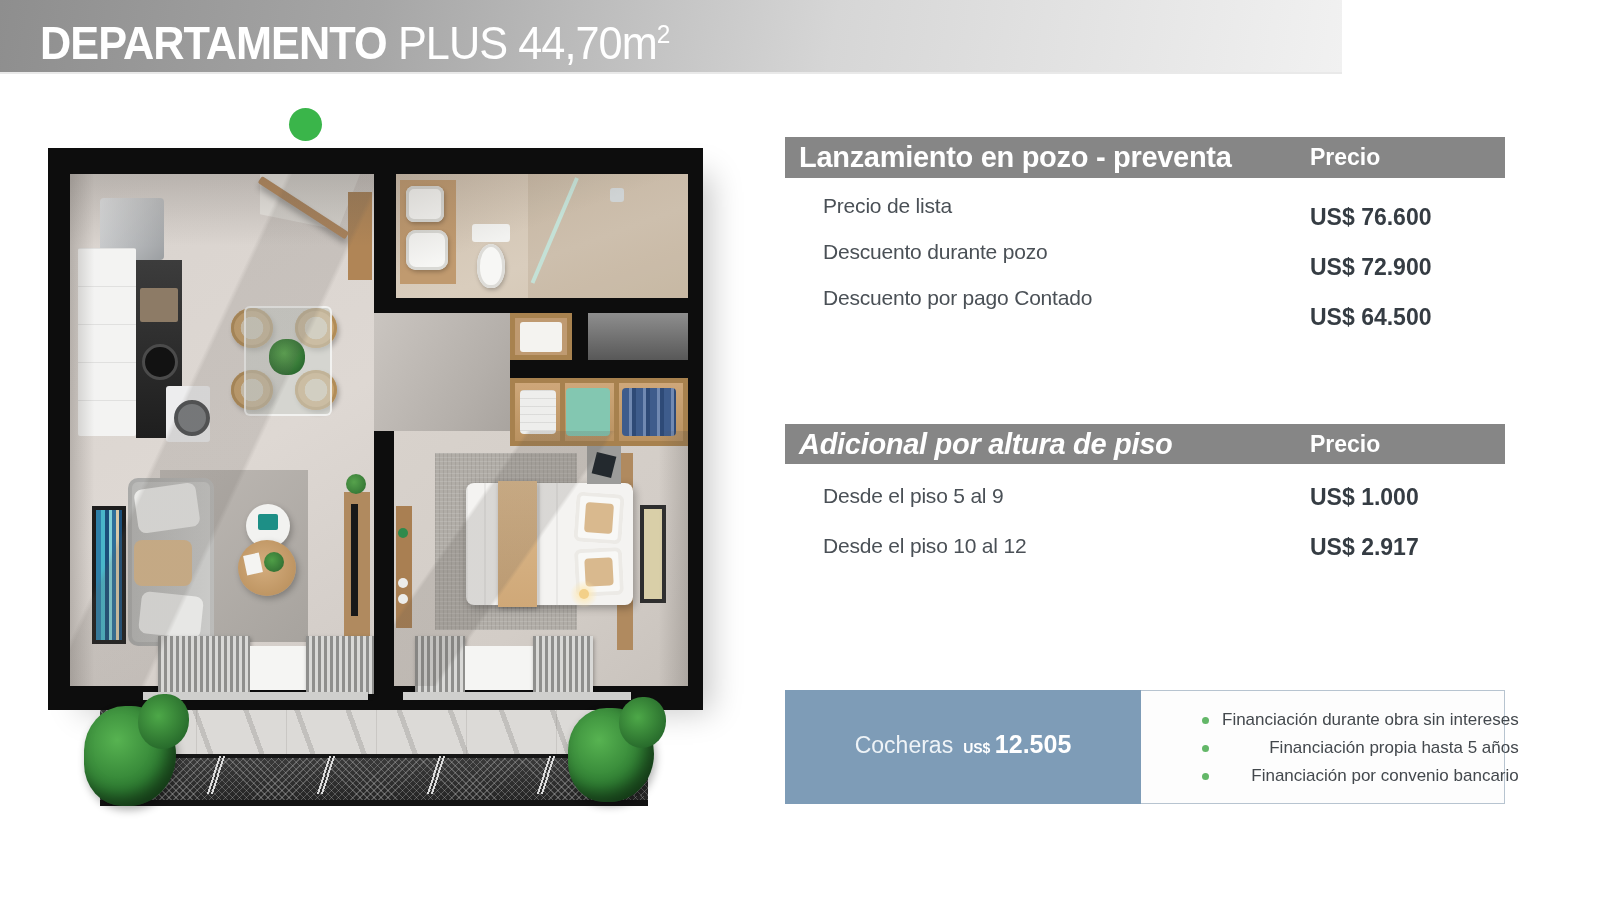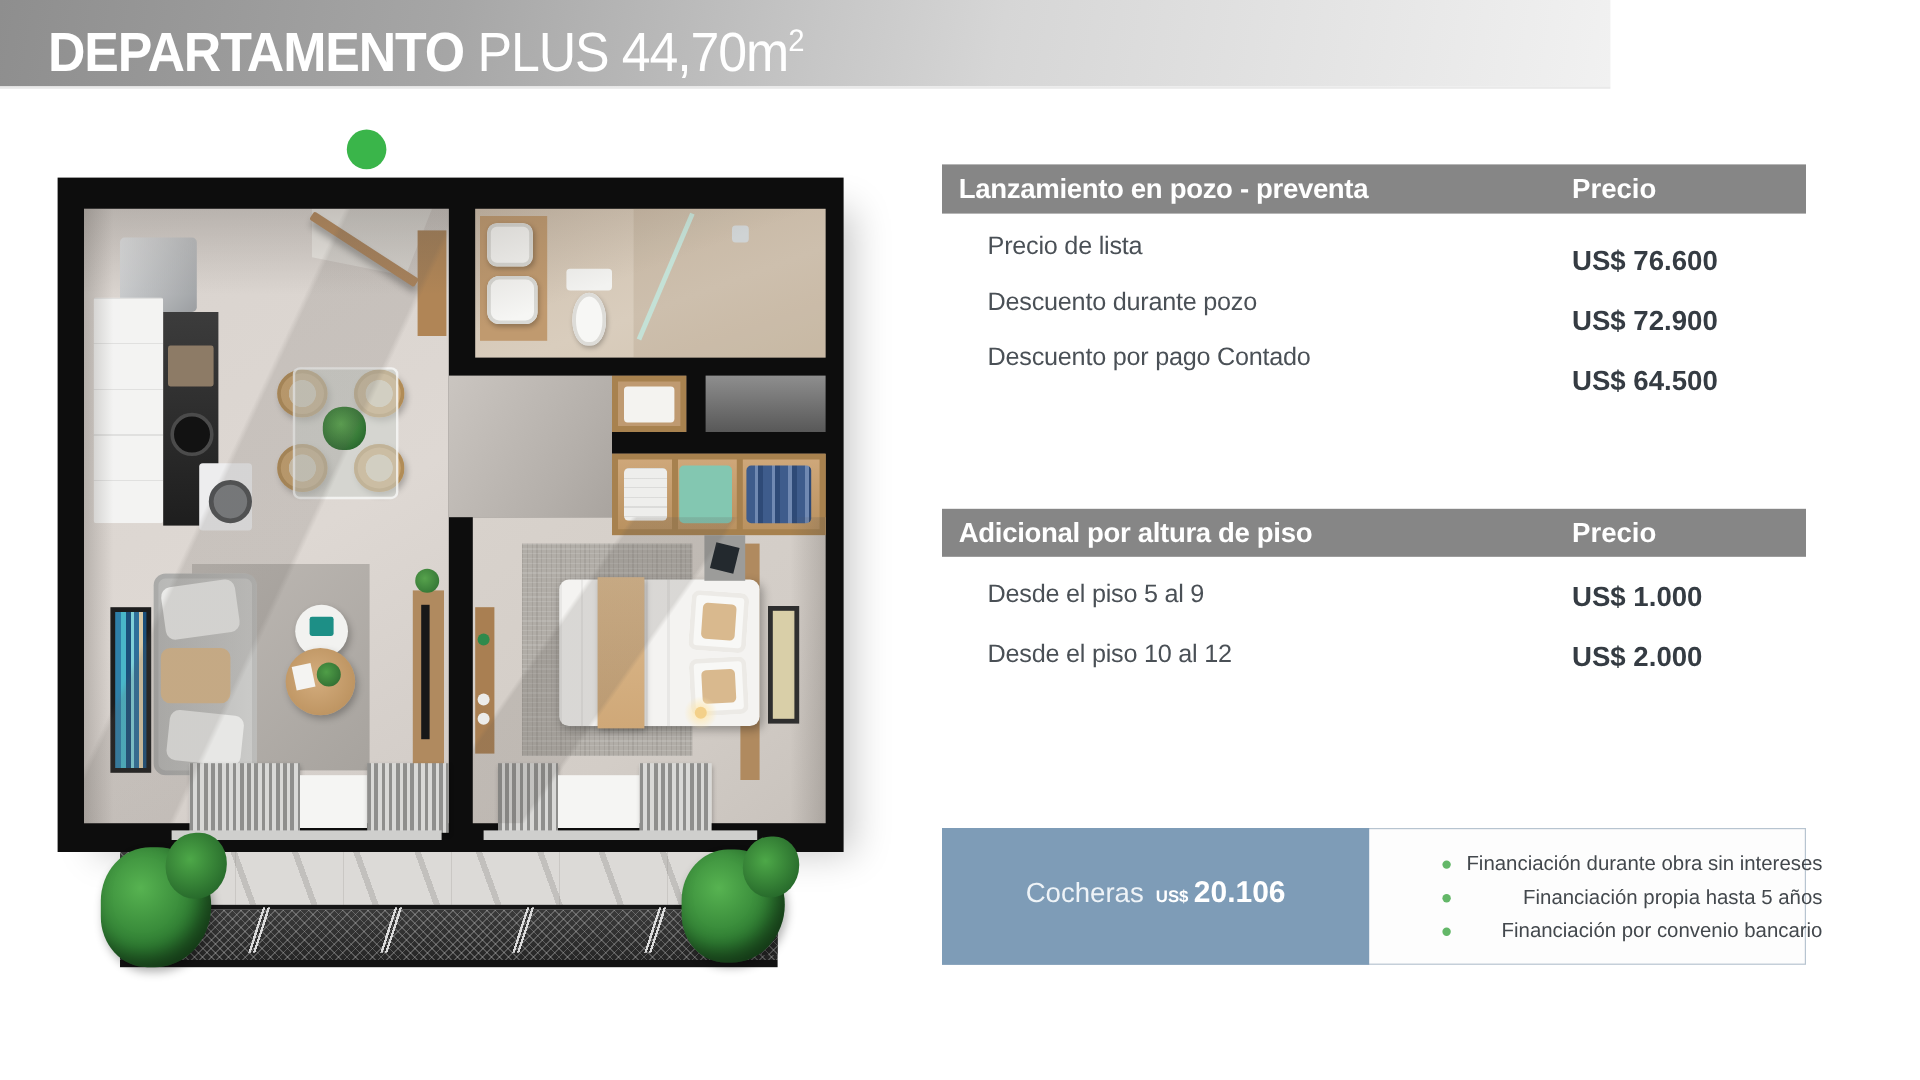--- a/index.html
+++ b/index.html
@@ -182,21 +182,21 @@
   .plant{position:absolute;border-radius:48% 52% 55% 45%;
     background:radial-gradient(circle at 36% 34%,#57b351,#2e7d32 58%,#1f5c24 88%);
     box-shadow:inset -8px -10px 16px rgba(0,0,0,.45),2px 4px 8px rgba(0,0,0,.3);}
   .plant::after{content:"";position:absolute;width:55%;height:55%;right:-14%;top:-12%;
     border-radius:50% 45% 52% 48%;
     background:radial-gradient(circle at 40% 40%,#4da848,#276a2b 75%);}
 
   
   .ptable{position:absolute;left:785px;width:720px;}
   .thead{position:absolute;left:0;top:0;width:720px;height:41px;background:#868686;}
-  .thead .tt{position:absolute;left:14px;top:0;line-height:41px;font-size:23px;font-weight:700;
+  .thead .tt{position:absolute;left:14px;top:0;line-height:41px;font-size:29px;font-weight:700;
     color:#ffffff;letter-spacing:-.3px;white-space:nowrap;}
   .thead .pc{position:absolute;left:525px;top:0;line-height:41px;font-size:23px;font-weight:700;color:#ffffff;}
   .lab{position:absolute;left:38px;font-size:21px;color:#4a5056;letter-spacing:-.2px;white-space:nowrap;}
   .pr{position:absolute;left:525px;font-size:23px;font-weight:700;color:#353c43;white-space:nowrap;}
 
   
   .cbox{position:absolute;left:785px;top:690px;width:718px;height:112px;background:#fdfdfd;
     border:1px solid #b7c4d0;}
   .cblue{position:absolute;left:-1px;top:-1px;width:356px;height:114px;background:#7e9cb7;}
   .ctext{position:absolute;left:0;top:40px;width:356px;text-align:center;color:#ffffff;white-space:nowrap;}
@@ -336,33 +336,33 @@
     <span class="lab" style="top:57px;">Precio de lista</span>
     <span class="pr" style="top:67px;">US$ 76.600</span>
     <span class="lab" style="top:103px;">Descuento durante pozo</span>
     <span class="pr" style="top:117px;">US$ 72.900</span>
     <span class="lab" style="top:149px;">Descuento por pago Contado</span>
     <span class="pr" style="top:167px;">US$ 64.500</span>
   </div>
 
   <div class="ptable" style="top:424px;height:150px;">
     <div class="thead" style="height:40px;">
-      <span class="tt" style="line-height:40px;">Adicional por altura de piso</span>
+      <span class="tt" style="line-height:40px;font-style:italic;">Adicional por altura de piso</span>
       <span class="pc" style="line-height:40px;">Precio</span>
     </div>
     <span class="lab" style="top:60px;">Desde el piso 5 al 9</span>
     <span class="pr" style="top:60px;">US$ 1.000</span>
     <span class="lab" style="top:110px;">Desde el piso 10 al 12</span>
-    <span class="pr" style="top:110px;">US$ 2.000</span>
+    <span class="pr" style="top:110px;">US$ 2.917</span>
   </div>
 
   <div class="cbox">
     <div class="cblue">
       <div class="ctext">
-        <span class="cl">Cocheras</span><span class="cc">US$</span> <span class="ca">20.106</span>
+        <span class="cl">Cocheras</span><span class="cc">US$</span> <span class="ca">12.505</span>
       </div>
     </div>
     <div class="clist">
       <div class="li"><span class="dot"></span><span>Financiación durante obra sin intereses</span></div>
       <div class="li"><span class="dot"></span><span>Financiación propia hasta 5 años</span></div>
       <div class="li"><span class="dot"></span><span>Financiación por convenio bancario</span></div>
     </div>
   </div>
 
 </div>

